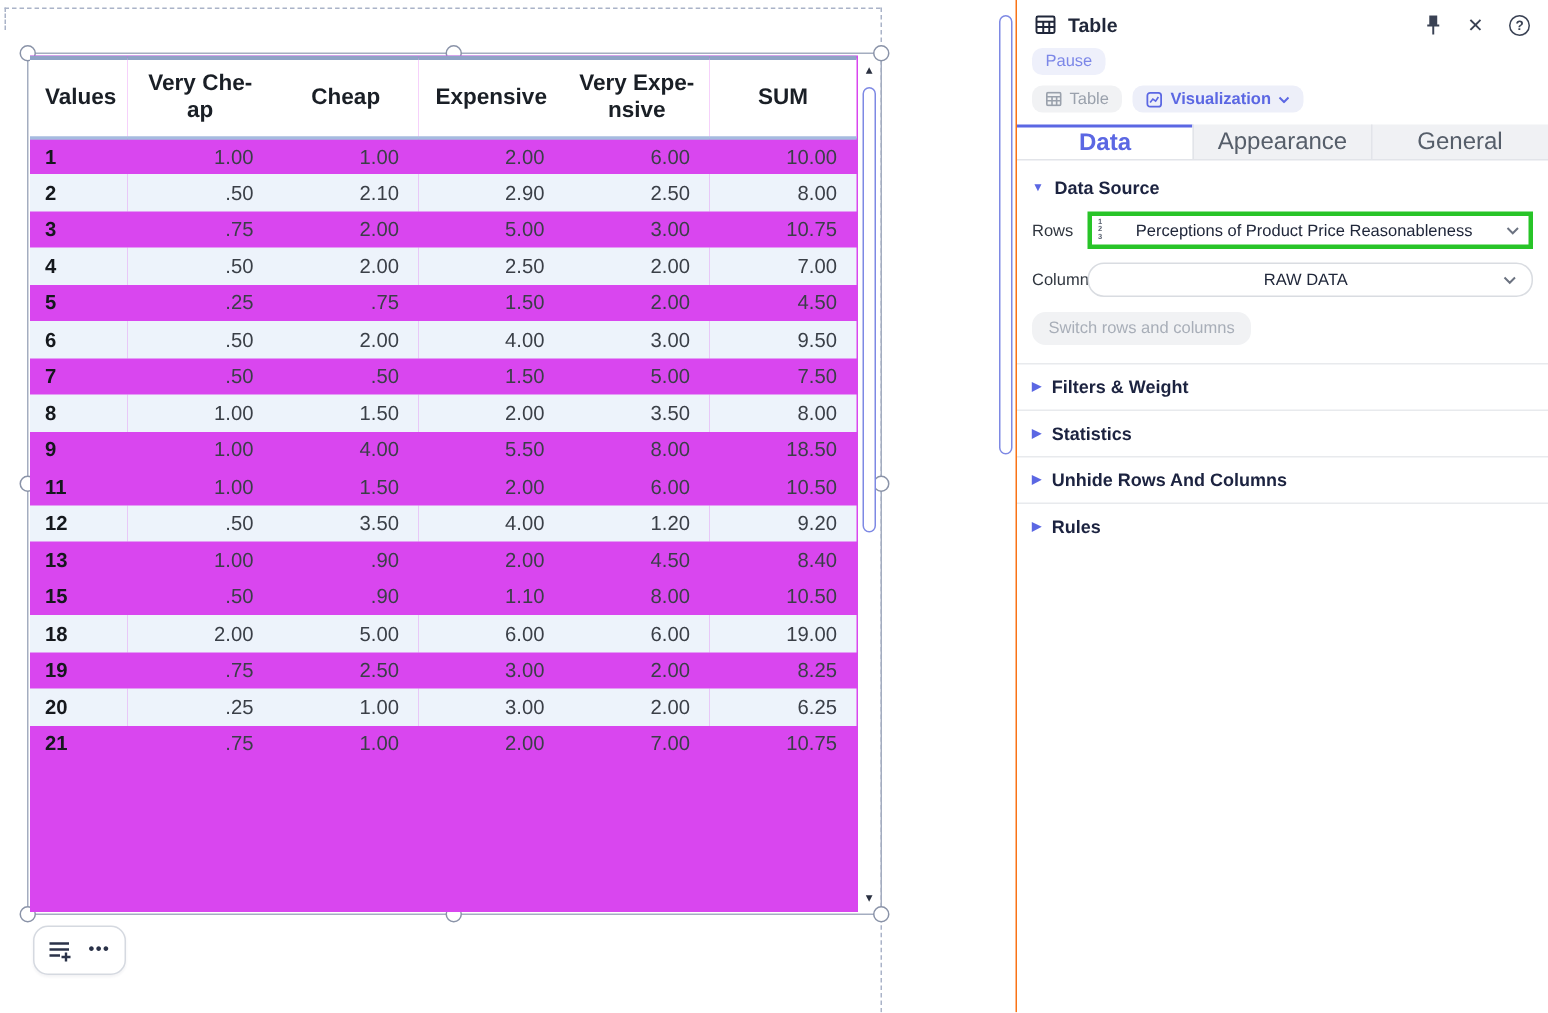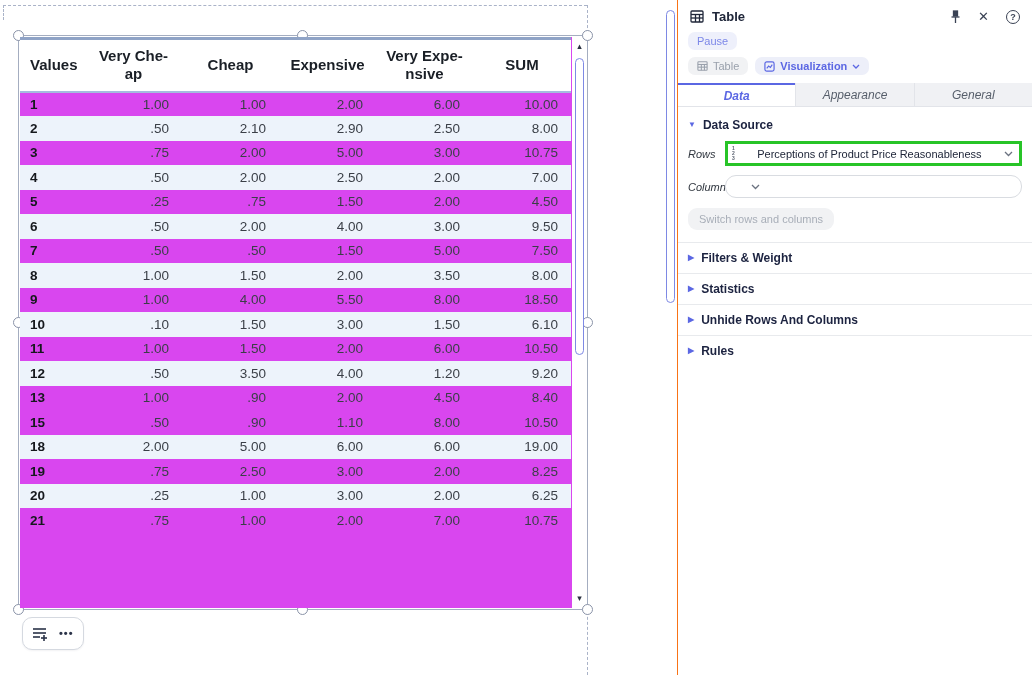--- a/index.html
+++ b/index.html
@@ -46,29 +46,29 @@
   .help-circ { width:14px; height:14px; border:1.2px solid #3a4254; border-radius:50%; font-size:9px; font-weight:bold; text-align:center; line-height:12px; color:#3a4254; }
   .close-x { font-size:13px; line-height:1; }
 
   .chip { display:inline-flex; align-items:center; gap:5px; border-radius:7px; font-size:11px; padding:3px 9px; cursor:pointer; }
   .chip-pause { background:#eef0fb; color:#7c87e8; margin:2px 0 0 10px; }
   .chip-row { display:flex; gap:7px; margin:7px 0 0 10px; }
   .chip-table { background:#f1f2f4; color:#9aa1ac; cursor:default; }
   .chip-viz { background:#edeff9; color:#5b67e3; font-weight:bold; }
 
   .tabs { display:flex; margin-top:8px; height:24px; border-bottom:1px solid #e2e4e9; }
-  .tab { flex:1; font-size:12px; display:flex; align-items:center; justify-content:center; cursor:pointer; background:#f0f1f4; color:#565e6a; border-left:1px solid #e2e4e9;font-style:italic; }
+  .tab { flex:1; font-size:16px; display:flex; align-items:center; justify-content:center; cursor:pointer; background:#f0f1f4; color:#565e6a; border-left:1px solid #e2e4e9; }
   .tab:first-child { border-left:none; }
   .tab.active { background:#fff; color:#5b67e3; font-weight:bold; border-top:2px solid #5b67e3; }
 
   .sec-head { display:flex; align-items:center; gap:7px; margin:11px 10px 0 10px; font-size:12px; font-weight:bold; color:#1c2340; }
   .tri { font-size:8px; color:#5b67e3; line-height:1; }
 
   .form-row { display:flex; align-items:center; margin:9px 10px 0 10px; }
-  .form-label { width:37px; font-size:11px; color:#30363f; flex:0 0 auto;font-style:italic; }
+  .form-label { width:37px; font-size:11px; color:#30363f; flex:0 0 auto; }
   .dd { flex:1; display:flex; align-items:center; background:#fff; height:23px; font-size:11px; color:#20273a; }
   .dd-rows { border:3px solid #28c428; height:25px; padding:0 6px 0 4px; }
   .dd-cols { border:1px solid #d9dce1; border-radius:11px; padding:0 10px 0 19px; }
   .dd .dd-text { flex:1; white-space:nowrap; overflow:hidden;text-align:center; }
   .num-icon { display:flex; flex-direction:column; font-size:5px; line-height:5px; color:#5a6270; margin-right:6px; font-weight:bold; }
   .caret { color:#6b7280; margin-left:6px; flex:0 0 auto; }
 
   .switch-btn { display:inline-block; margin:10px 0 0 10px; background:#f1f2f4; color:#a8aeb8; font-size:11px; padding:5px 11px; border-radius:9px; cursor:default; }
 
   .collapsibles { margin-top:12px; }
@@ -180,28 +180,20 @@
             <td>3.50</td>
             <td>8.00</td>
           </tr>
           <tr>
             <td class="rowlabel">9</td>
             <td>1.00</td>
             <td>4.00</td>
             <td>5.50</td>
             <td>8.00</td>
             <td>18.50</td>
-          </tr>
-          <tr class="alt">
-            <td class="rowlabel">10</td>
-            <td>.10</td>
-            <td>1.50</td>
-            <td>3.00</td>
-            <td>1.50</td>
-            <td>6.10</td>
           </tr>
           <tr>
             <td class="rowlabel">11</td>
             <td>1.00</td>
             <td>1.50</td>
             <td>2.00</td>
             <td>6.00</td>
             <td>10.50</td>
           </tr>
           <tr class="alt">
@@ -361,20 +353,21 @@
         <span class="dd-text">Perceptions of Product Price Reasonableness</span>
         <svg class="caret" width="9" height="6" viewBox="0 0 9 6">
           <polyline points="1,1 4.5,4.5 8,1" fill="none" stroke="#6b7280" stroke-width="1.3"></polyline>
         </svg>
       </div>
     </div>
 
     <div class="form-row">
       <div class="form-label">Columns</div>
       <div class="dd dd-cols">
+        <span class="dd-text">RAW DATA</span>
         <svg class="caret" width="9" height="6" viewBox="0 0 9 6">
           <polyline points="1,1 4.5,4.5 8,1" fill="none" stroke="#6b7280" stroke-width="1.3"></polyline>
         </svg>
       </div>
     </div>
 
     <div class="switch-btn">Switch rows and columns</div>
 
     <div class="collapsibles">
       <div class="collapse-row">

